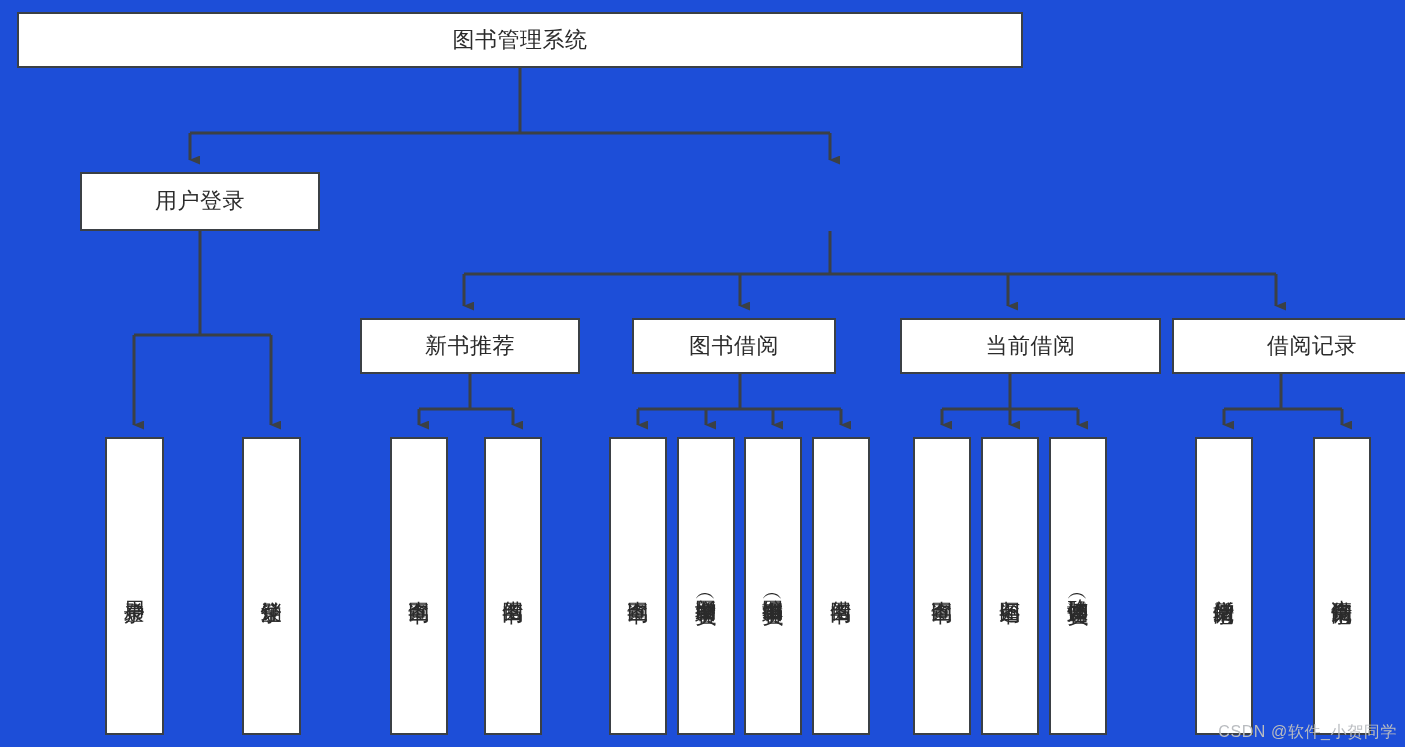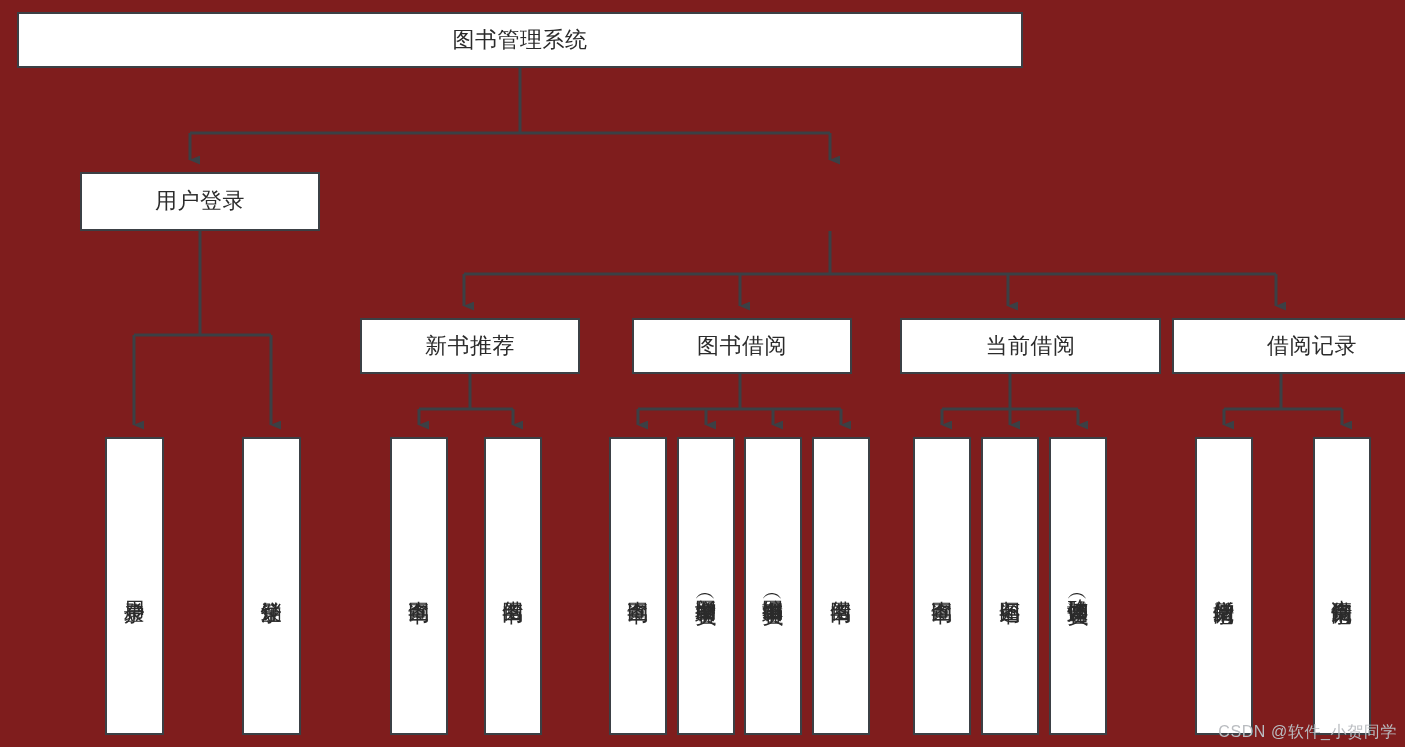--- a/index.html
+++ b/index.html
@@ -11,21 +11,21 @@
   body {
     width: 1405px;
     height: 747px;
     font-family: "Liberation Sans", "DejaVu Sans", sans-serif;
     overflow: hidden;
   }
   #diagram-root {
     position: relative;
     width: 1405px;
     height: 747px;
-    background: #7f1d1d;
+    background: #1d4ed8;
     text-decoration: underline;
   }
   svg#connector-layer {
     position: absolute;
     left: 0;
     top: 0;
     width: 1405px;
     height: 747px;
     pointer-events: none;
   }
@@ -135,21 +135,21 @@
     <span class="node-label">图书管理系统</span>
   </div>
 
   <div class="node horizontal" style="left:80px; top:172px; width:240px; height:59px;">
     <span class="node-label">用户登录</span>
   </div>
 
   <div class="node horizontal" style="left:360px; top:318px; width:220px; height:56px;justify-content:center;">
     <span class="node-label">新书推荐</span>
   </div>
-  <div class="node horizontal" style="left:632px; top:318px; width:220px; height:56px;">
+  <div class="node horizontal" style="left:632px; top:318px; width:204px; height:56px;">
     <span class="node-label">图书借阅</span>
   </div>
   <div class="node horizontal" style="left:900px; top:318px; width:261px; height:56px;">
     <span class="node-label">当前借阅</span>
   </div>
   <div class="node horizontal" style="left:1172px; top:318px; width:260px; height:56px;padding-left:20px;">
     <span class="node-label">借阅记录</span>
   </div>
 
   <div class="node vertical" style="left:105px; top:437px; width:59px; height:298px;">

